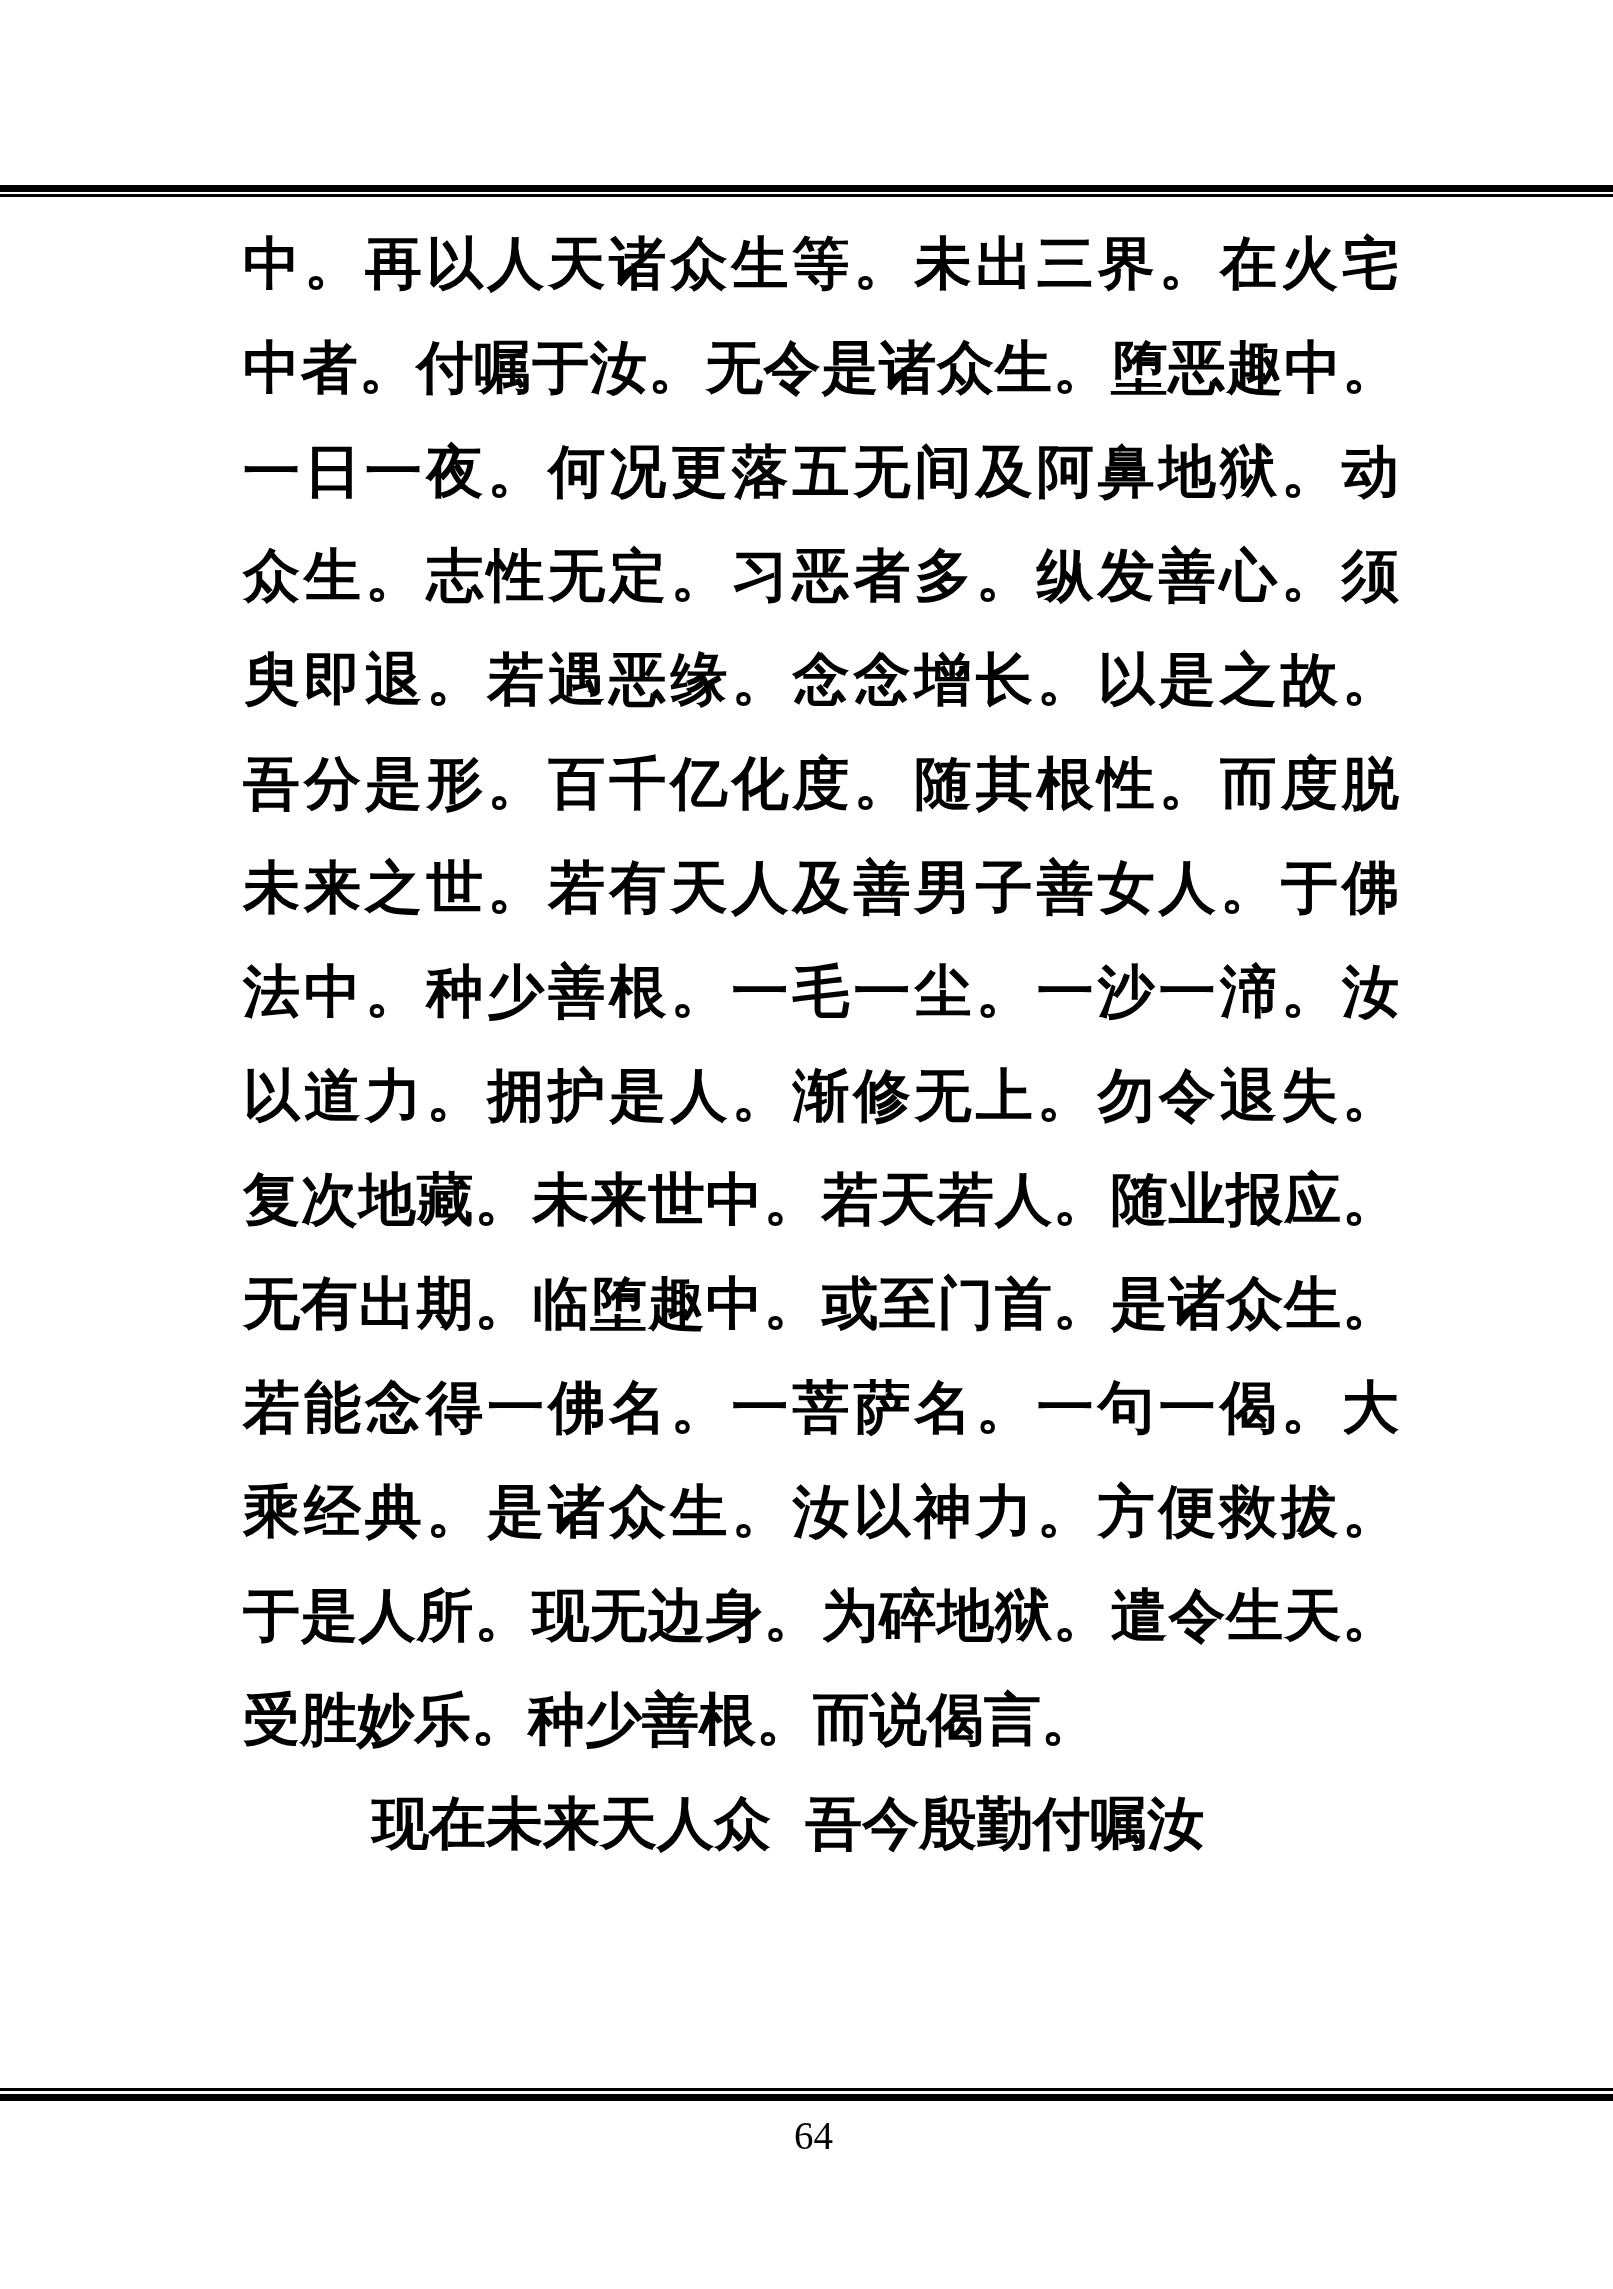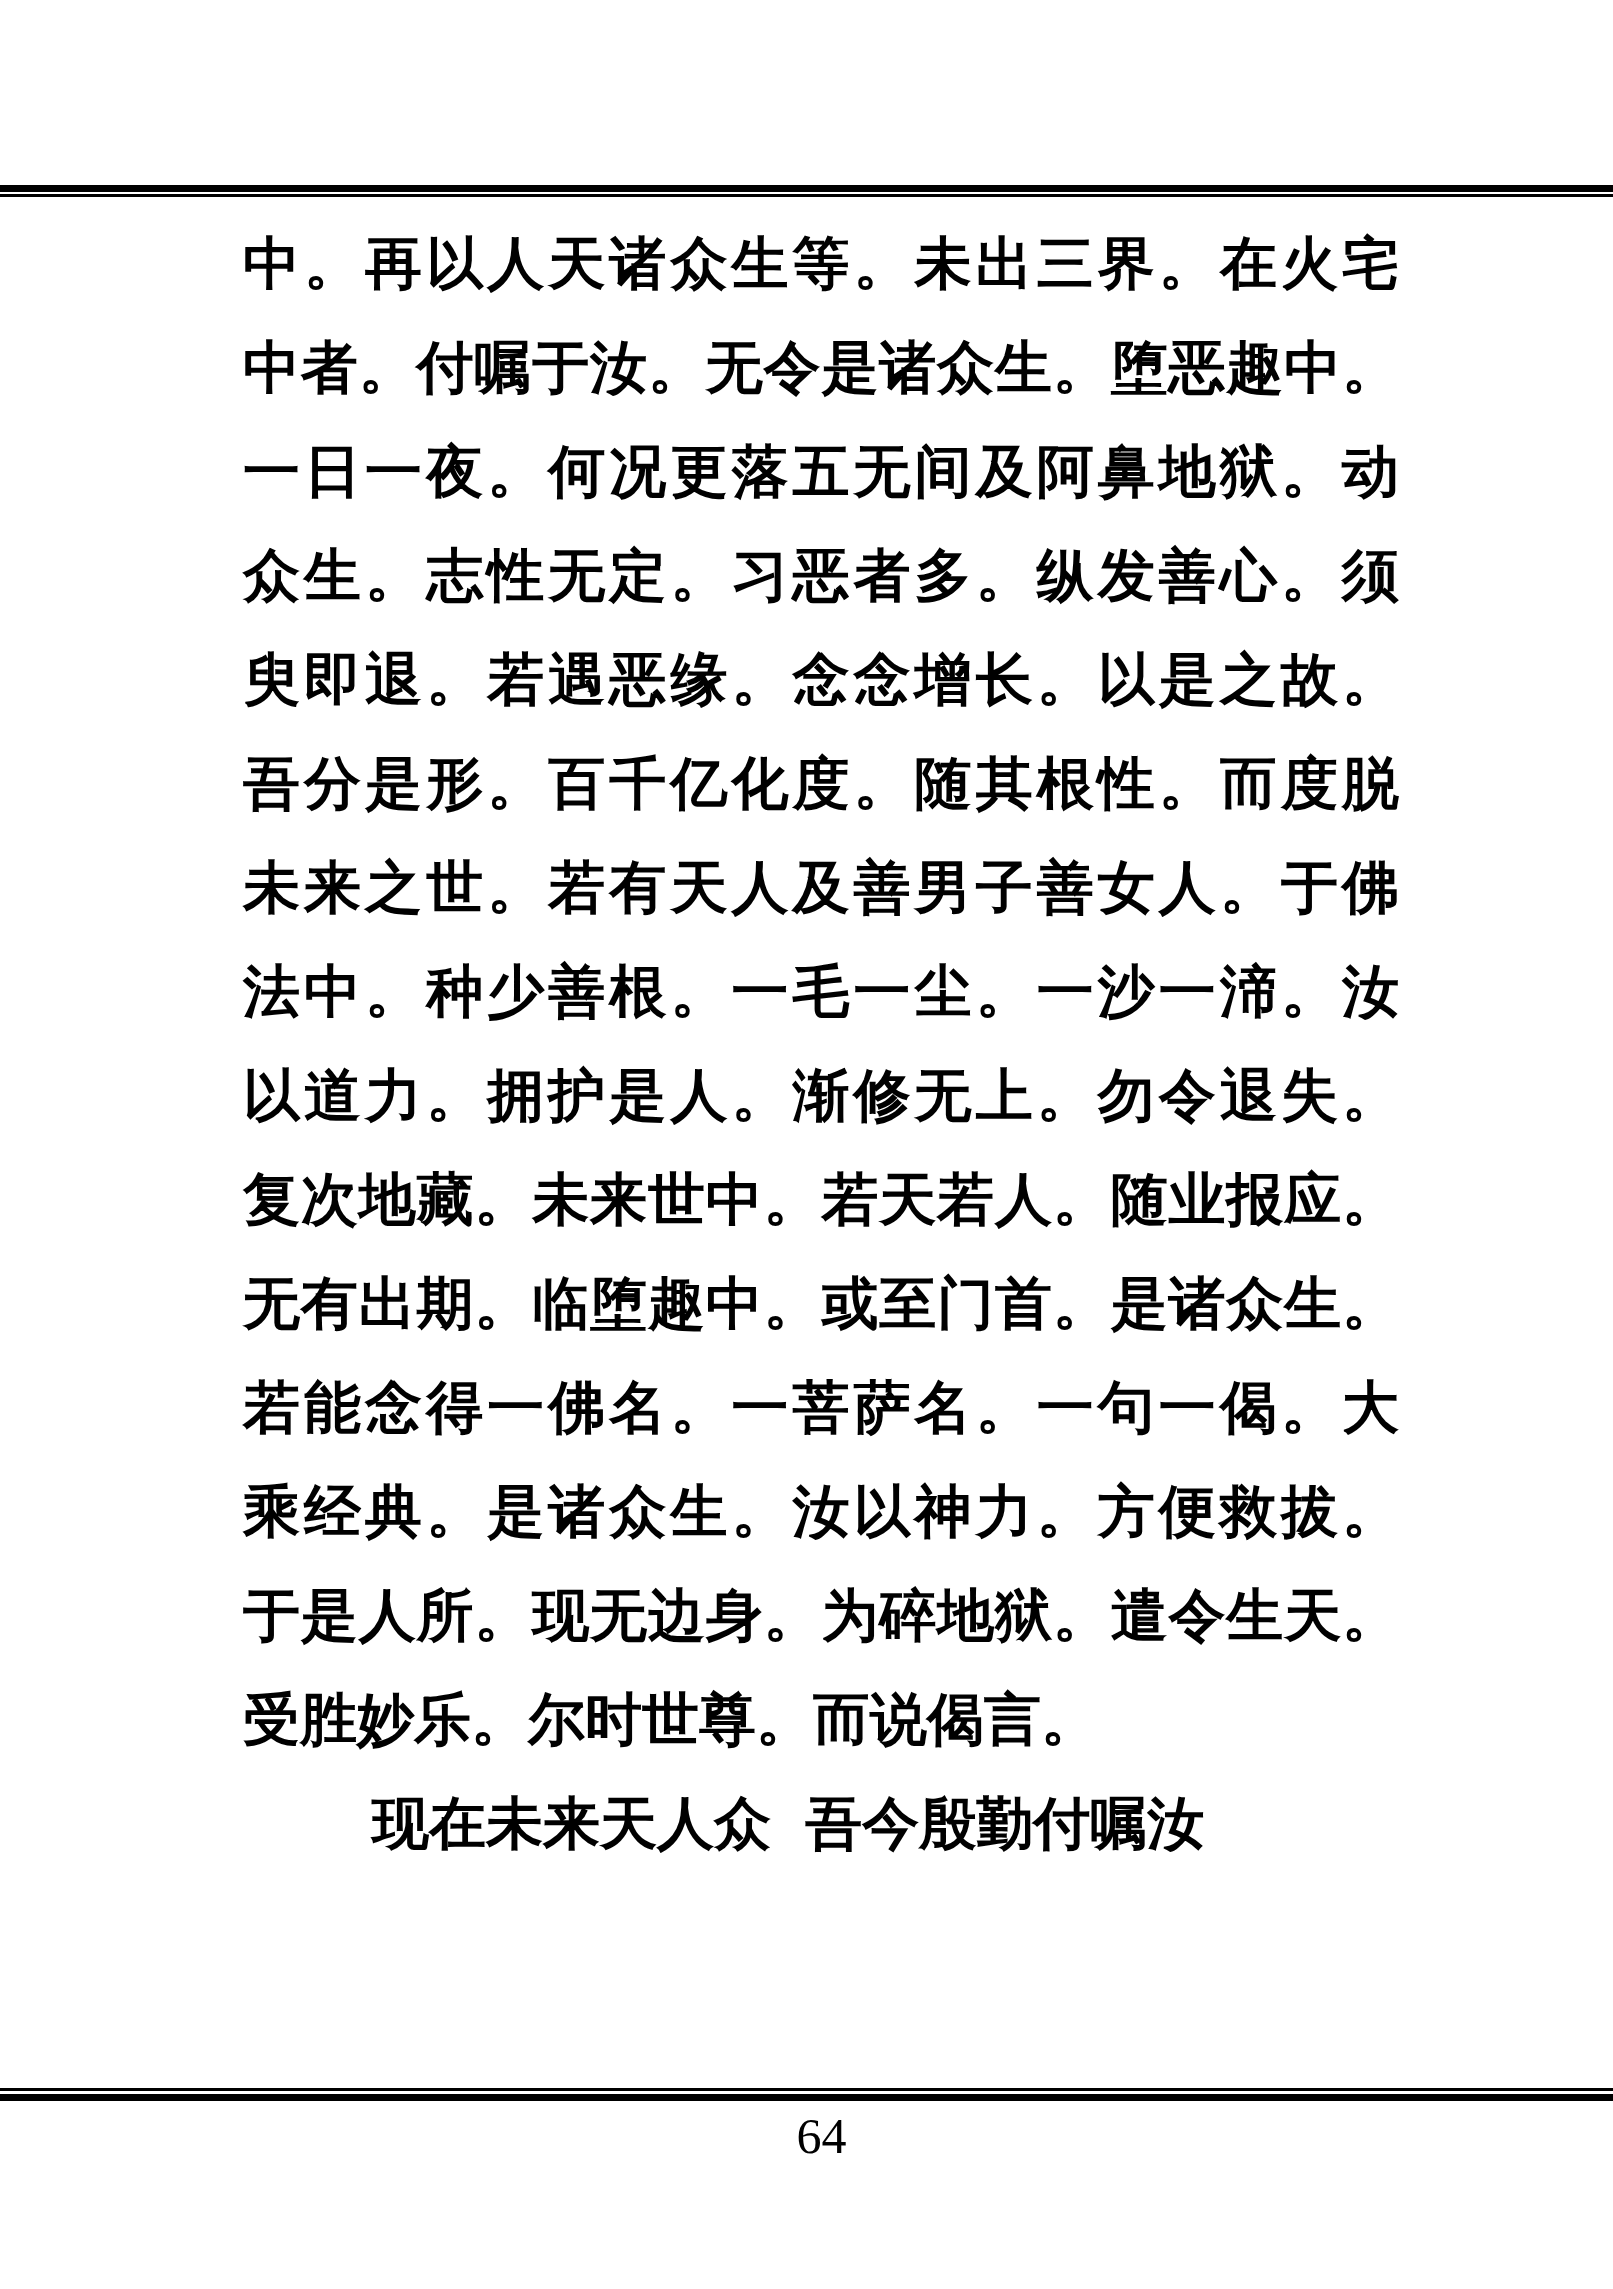--- a/index.html
+++ b/index.html
@@ -65,26 +65,26 @@
     text-align: left;
     text-align-last: auto;
     word-spacing: 20px;
     white-space: nowrap;
   }
 
   
   .page-number {
     position: absolute;
     top: 2115px;
-    left: 8px;
+    left: 0;
     width: 1605px;
     padding-left: 22px;
     box-sizing: border-box;
     text-align: center;
-    font-size: 50px;
+    font-size: 39px;
     line-height: 42px;
   }
 </style>
 </head>
 <body>
 
 <div class="rule-top">
   <div class="bar-thick"></div>
   <div class="bar-gap"></div>
   <div class="bar-thin"></div>
@@ -98,21 +98,21 @@
   <p class="line">臾即退。若遇恶缘。念念增长。以是之故。</p>
   <p class="line">吾分是形。百千亿化度。随其根性。而度脱</p>
   <p class="line">未来之世。若有天人及善男子善女人。于佛</p>
   <p class="line">法中。种少善根。一毛一尘。一沙一渧。汝</p>
   <p class="line">以道力。拥护是人。渐修无上。勿令退失。</p>
   <p class="line">复次地藏。未来世中。若天若人。随业报应。</p>
   <p class="line">无有出期。临堕趣中。或至门首。是诸众生。</p>
   <p class="line">若能念得一佛名。一菩萨名。一句一偈。大</p>
   <p class="line">乘经典。是诸众生。汝以神力。方便救拔。</p>
   <p class="line">于是人所。现无边身。为碎地狱。遣令生天。</p>
-  <p class="line para-end">受胜妙乐。尔时世尊。而说偈言。</p>
+  <p class="line para-end">受胜妙乐。种少善根。而说偈言。</p>
   <p class="verse">现在未来天人众 吾今殷勤付嘱汝</p>
 </main>
 
 <div class="rule-bottom">
   <div class="bar-thin"></div>
   <div class="bar-gap"></div>
   <div class="bar-thick"></div>
 </div>
 
 <div class="page-number">64</div>

